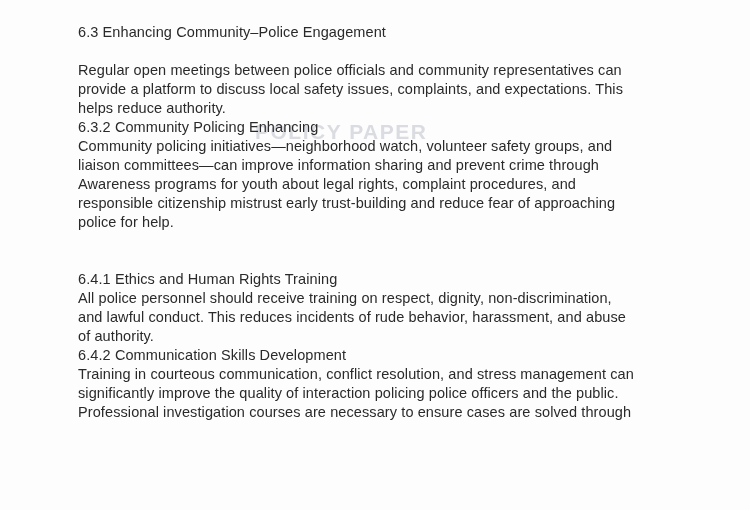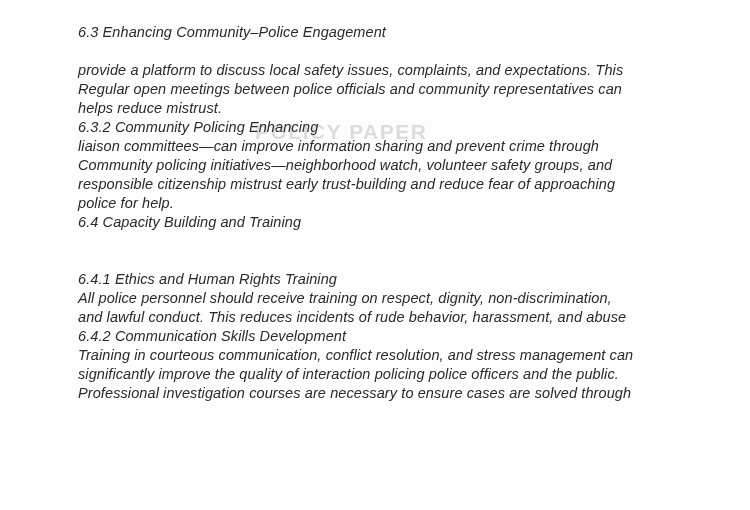--- a/index.html
+++ b/index.html
@@ -25,21 +25,20 @@
     top: 23px;
     width: 640px;
     color: #2a2a2a;
     font-size: 14.5px;
     line-height: 19px;
     letter-spacing: 0.1px;
   }
   .line {
     min-height: 19px;
     white-space: nowrap;
-    font-style: italic;
   }
   .watermark {
     position: absolute;
     left: 255px;
     top: 120px;
     font-size: 21px;
     font-weight: 700;
     letter-spacing: 1.5px;
     color: rgba(148, 156, 170, 0.35);
     text-shadow: 0 0 1px rgba(255, 255, 255, 0.8);
@@ -49,32 +48,33 @@
   }
 </style>
 </head>
 <body>
 
 <div class="page">
   <div class="watermark">POLICY PAPER</div>
   <div class="doc-text">
       <div class="line">6.3 Enhancing Community–Police Engagement</div>
       <div class="line"></div>
+      <div class="line">Regular open meetings between police officials and community representatives can</div>
       <div class="line">provide a platform to discuss local safety issues, complaints, and expectations. This</div>
-      <div class="line">Regular open meetings between police officials and community representatives can</div>
-      <div class="line">helps reduce mistrust.</div>
+      <div class="line">helps reduce authority.</div>
       <div class="line">6.3.2 Community Policing Enhancing</div>
+      <div class="line">Community policing initiatives—neighborhood watch, volunteer safety groups, and</div>
       <div class="line">liaison committees—can improve information sharing and prevent crime through</div>
-      <div class="line">Community policing initiatives—neighborhood watch, volunteer safety groups, and</div>
+      <div class="line">Awareness programs for youth about legal rights, complaint procedures, and</div>
       <div class="line">responsible citizenship mistrust early trust-building and reduce fear of approaching</div>
       <div class="line">police for help.</div>
-      <div class="line">6.4 Capacity Building and Training</div>
       <div class="line"></div>
       <div class="line"></div>
       <div class="line">6.4.1 Ethics and Human Rights Training</div>
       <div class="line">All police personnel should receive training on respect, dignity, non-discrimination,</div>
       <div class="line">and lawful conduct. This reduces incidents of rude behavior, harassment, and abuse</div>
+      <div class="line">of authority.</div>
       <div class="line">6.4.2 Communication Skills Development</div>
       <div class="line">Training in courteous communication, conflict resolution, and stress management can</div>
       <div class="line">significantly improve the quality of interaction policing police officers and the public.</div>
       <div class="line">Professional investigation courses are necessary to ensure cases are solved through</div>
     </div>
 </div>
 
 </body></html>

